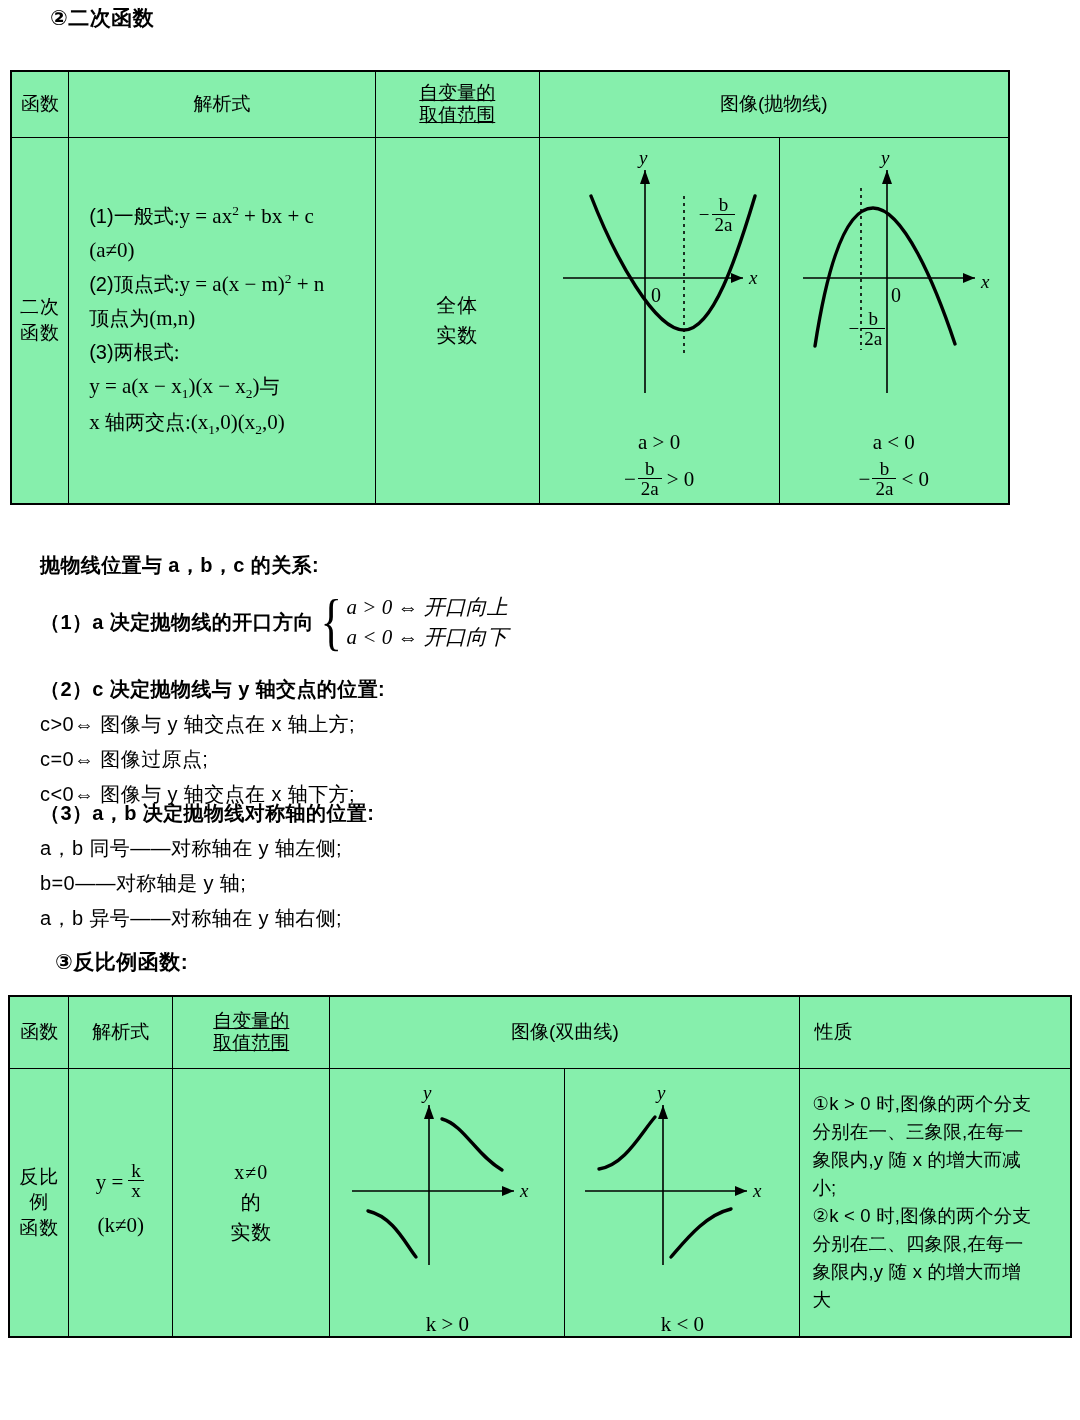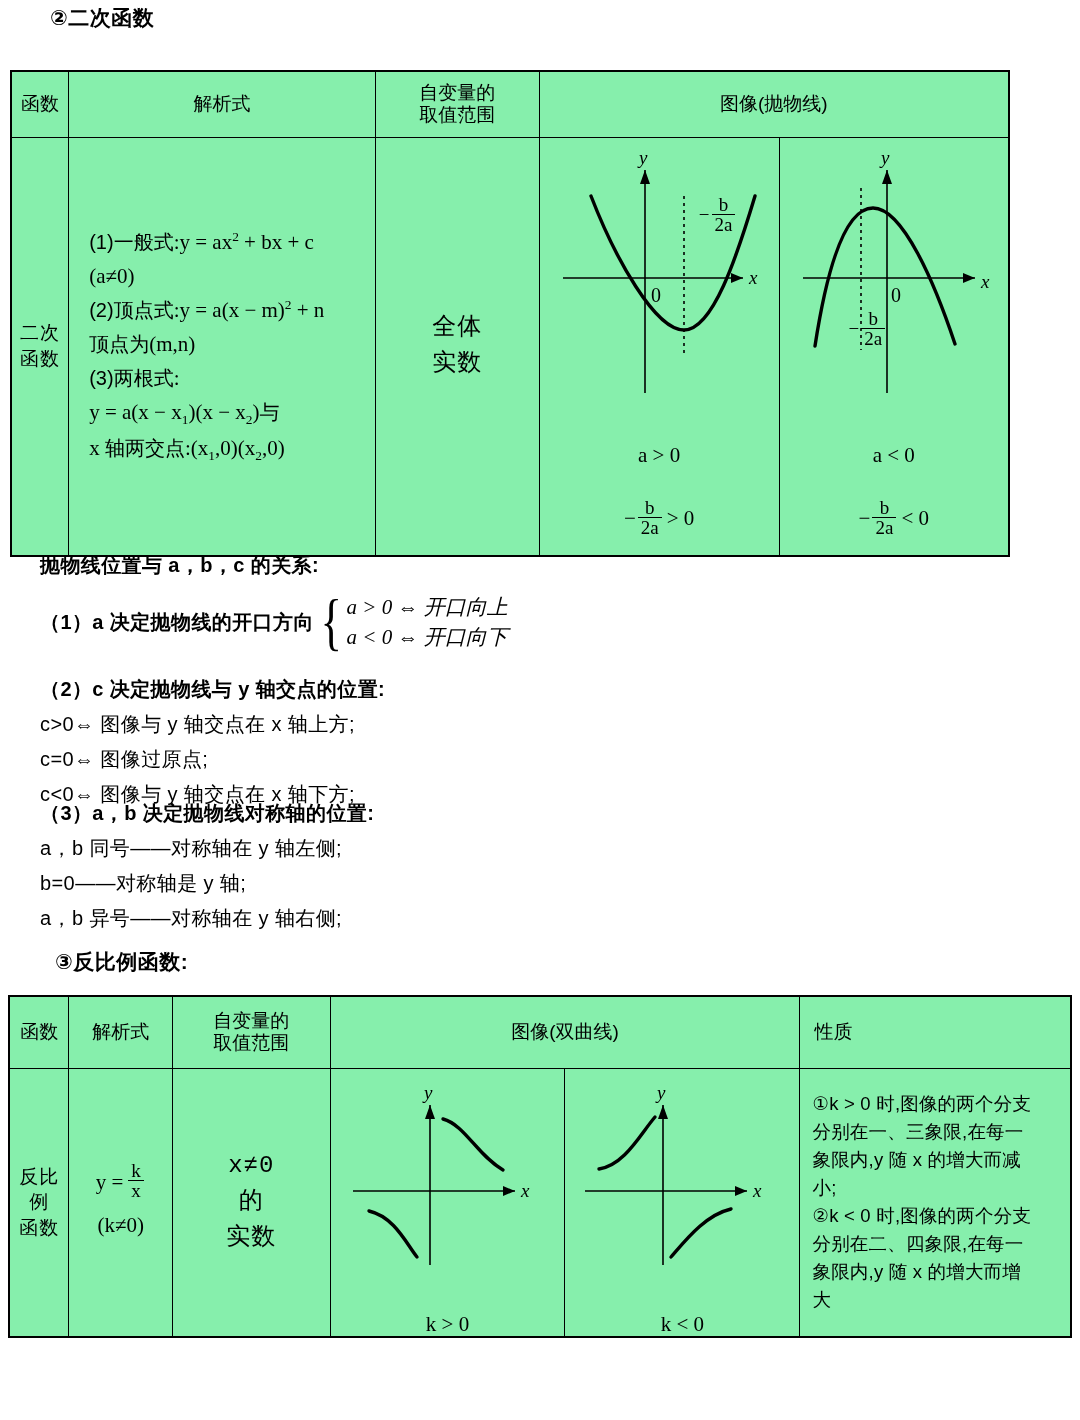--- a/index.html
+++ b/index.html
@@ -46,21 +46,21 @@
 
   #table-quadratic { left: 10px; top: 70px; width: 1000px; }
   #table-inverse   { left: 8px;  top: 995px; width: 1064px; }
 
   .hdr-cell {
     height: 66px;
     font-family: "Liberation Sans", "DejaVu Sans", sans-serif;
     font-size: 19px;
     line-height: 1.15;
   }
-  .hdr-cell .two-line { display: block; }
+  .hdr-cell .two-line { display: block; text-decoration: underline; }
 
   .rowlabel {
     font-family: "Liberation Sans", "DejaVu Sans", sans-serif;
     font-size: 19px;
     line-height: 1.35;
     letter-spacing: 1px;
   }
 
   
   .formula-block {
@@ -69,36 +69,36 @@
     font-size: 21px;
     line-height: 1.62;
     font-family: "Liberation Serif", "DejaVu Serif", serif;
   }
   .formula-block .ln { white-space: nowrap; }
   .cn { font-family: "Liberation Sans", "DejaVu Sans", sans-serif; font-size: 20px; }
   sup.sm { font-size: 0.64em; vertical-align: super; }
   sub.sm { font-size: 0.64em; vertical-align: sub; }
 
   .range-cell {
-    font-family: Liberation Mono, monospace;
-    font-size: 24px;
+    font-family: Liberation Serif, serif;
+    font-size: 20px;
     line-height: 1.5;
     letter-spacing: 1px;
   }
 
   
   .graph-cell { padding: 6px 0 10px 0; }
   .graph-wrap { display: flex; flex-direction: column; align-items: center; }
   .graph-caption {
     margin-top: 12px;
     font-size: 21px;
     line-height: 1.1;
     font-family: "Liberation Serif", "DejaVu Serif", serif;
   }
-  .cap-line { display: block; margin: 16px 0; }
+  .cap-line { display: block; margin: 3px 0; }
 
   
   .frac {
     display: inline-flex;
     flex-direction: column;
     align-items: center;
     vertical-align: middle;
     margin: 0 2px;
     position: relative;
     top: -1px;

